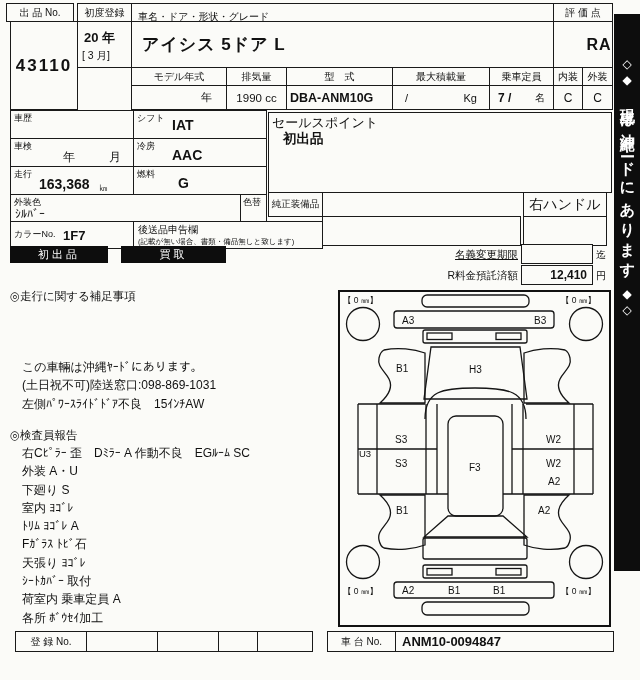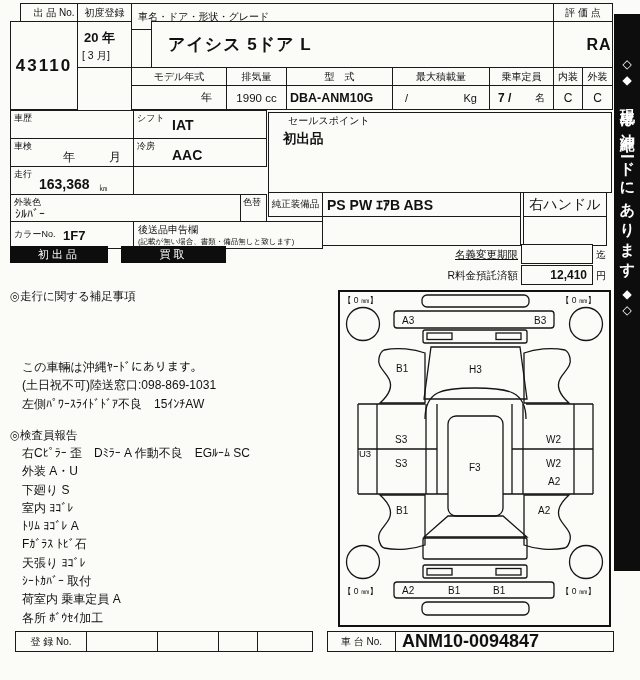--- a/index.html
+++ b/index.html
@@ -19,31 +19,31 @@
          color:#fff;display:flex;flex-direction:column;align-items:center;}
   .dia{font-size:12px;line-height:16px;}
   .vtext{writing-mode:vertical-rl;font-size:15px;font-weight:bold;letter-spacing:3px;margin-top:8px;}
   svg text{font-family:"Liberation Sans","DejaVu Sans",sans-serif;}
 </style>
 </head>
 <body>
 
 <div class="sheet">
 
-  <div class="c hdr" style="left:20px;top:3px;width:68px;height:19px;">出 品 No.</div>
+  <div class="c hdr" style="left:6px;top:3px;width:68px;height:19px;">出 品 No.</div>
   <div class="c vctr" style="left:10px;top:21px;width:68px;height:89px;font-size:17px;font-weight:bold;letter-spacing:2px;">43110</div>
 
   <div class="c hdr" style="left:77px;top:3px;width:55px;height:19px;">初度登録</div>
   <div class="c" style="left:77px;top:21px;width:55px;height:47px;">
     <div class="txt" style="left:6px;top:7px;font-size:13px;font-weight:bold;">20 年</div>
     <div class="txt" style="left:4px;top:27px;font-size:10.5px;">[ 3 月]</div>
   </div>
 
   <div class="c hdrL" style="left:131px;top:3px;width:423px;height:27px;">車名・ドア・形状・グレード</div>
-  <div class="c" style="left:131px;top:21px;width:423px;height:47px;display:flex;align-items:center;padding-left:16px;font-size:17px;font-weight:bold;letter-spacing:1px;margin-left:20px;">アイシス 5ドア  L</div>
+  <div class="c" style="left:131px;top:21px;width:423px;height:47px;display:flex;align-items:center;padding-left:10px;font-size:17px;font-weight:bold;letter-spacing:1px;">アイシス 5ドア  L</div>
 
   <div class="c hdr" style="left:131px;top:67px;width:96px;height:19px;">モデル年式</div>
   <div class="c" style="left:131px;top:85px;width:96px;height:25px;display:flex;align-items:center;justify-content:flex-end;padding-right:14px;font-size:11px;">年</div>
 
   <div class="c hdr" style="left:226px;top:67px;width:61px;height:19px;">排気量</div>
   <div class="c vctr" style="left:226px;top:85px;width:61px;height:25px;font-size:11.5px;">1990 cc</div>
 
   <div class="c hdr" style="left:286px;top:67px;width:107px;height:19px;">型　式</div>
   <div class="c" style="left:286px;top:85px;width:107px;height:25px;display:flex;align-items:center;padding-left:3px;font-size:12.5px;font-weight:bold;">DBA-ANM10G</div>
 
@@ -82,45 +82,48 @@
   <div class="c" style="left:133px;top:138px;width:134px;height:29px;">
     <span class="lbl">冷房</span>
     <span class="txt" style="left:38px;top:8px;font-size:14px;font-weight:bold;">AAC</span>
   </div>
 
   <div class="c" style="left:10px;top:166px;width:124px;height:29px;">
     <span class="lbl">走行</span>
     <span class="txt" style="left:28px;top:9px;font-size:14px;font-weight:bold;">163,368</span>
     <span class="txt" style="left:88px;top:15px;font-size:9px;">㎞</span>
   </div>
+  <div class="c" style="left:133px;top:166px;width:134px;height:29px;">
+    <span class="lbl">燃料</span>
+    <span class="txt" style="left:44px;top:8px;font-size:14px;font-weight:bold;">G</span>
+  </div>
 
   <div class="c" style="left:10px;top:194px;width:231px;height:39px;">
     <span class="lbl">外装色</span>
     <span class="txt" style="left:4px;top:12px;font-size:12px;">ｼﾙﾊﾞｰ</span>
   </div>
   <div class="c" style="left:240px;top:194px;width:27px;height:28px;">
     <span class="lbl" style="left:2px;">色替</span>
   </div>
 
   <div class="c" style="left:10px;top:221px;width:124px;height:28px;">
     <span class="lbl" style="top:6px;">カラーNo.</span>
     <span class="txt" style="left:52px;top:6px;font-size:13px;font-weight:bold;">1F7</span>
   </div>
   <div class="c" style="left:133px;top:221px;width:190px;height:28px;">
     <span class="txt" style="left:4px;top:1px;font-size:10px;">後送品申告欄</span>
     <span class="txt" style="left:4px;top:15px;font-size:7.5px;">(記載が無い場合、書類・備品無しと致します)</span>
   </div>
 
   <div class="c" style="left:268px;top:112px;width:344px;height:81px;">
-    <span class="lbl" style="font-size:10px;margin-left:16px;">セールスポイント</span>
+    <span class="lbl" style="font-size:13px;">セールスポイント</span>
     <span class="txt" style="left:14px;top:17px;font-size:13.5px;font-weight:bold;">初出品</span>
   </div>
 
   <div class="c hdr" style="left:268px;top:192px;width:55px;height:25px;font-size:9.5px;">純正装備品</div>
-  <div class="c" style="left:322px;top:192px;width:199px;height:25px;display:flex;align-items:center;padding-left:4px;font-size:14px;font-weight:bold;">PS PW ｴｱB ABS</div>
   <div class="c" style="left:322px;top:216px;width:199px;height:30px;"></div>
 
   <div class="c vctr" style="left:523px;top:192px;width:84px;height:25px;font-size:14px;">右ハンドル</div>
   <div class="c" style="left:523px;top:216px;width:84px;height:30px;"></div>
 
   <div class="badge" style="left:10px;top:246px;width:98px;height:17px;">初出品</div>
   <div class="badge" style="left:121px;top:246px;width:105px;height:17px;">買取</div>
 
   <div class="txt" style="left:430px;top:248px;width:88px;text-align:right;font-size:10.5px;text-decoration:underline;">名義変更期限</div>
   <div class="c" style="left:521px;top:244px;width:72px;height:20px;"></div>
@@ -218,21 +221,21 @@
   <div class="c" style="left:15px;top:631px;width:298px;height:21px;display:flex;">
     <div style="width:70px;border-right:1px solid #1a1a1a;display:flex;align-items:center;justify-content:center;font-size:10px;">登 録 No.</div>
     <div style="width:70px;border-right:1px solid #1a1a1a;"></div>
     <div style="width:60px;border-right:1px solid #1a1a1a;"></div>
     <div style="width:38px;border-right:1px solid #1a1a1a;"></div>
     <div style="flex:1;"></div>
   </div>
 
   <div class="c" style="left:327px;top:631px;width:287px;height:21px;display:flex;">
     <div style="width:67px;border-right:1px solid #1a1a1a;display:flex;align-items:center;justify-content:center;font-size:10px;">車 台 No.</div>
-    <div style="flex:1;display:flex;align-items:center;padding-left:6px;font-size:18px;font-weight:bold;">ANM10-0094847</div>
+    <div style="flex:1;display:flex;align-items:center;padding-left:6px;font-size:13px;font-weight:bold;">ANM10-0094847</div>
   </div>
 
   <div class="strip">
     <div class="dia" style="margin-top:42px;">◇</div>
     <div class="dia">◆</div>
     <div class="vtext">現車は沖縄ヤードにあります</div>
     <div class="dia" style="margin-top:14px;">◆</div>
     <div class="dia">◇</div>
   </div>
 

